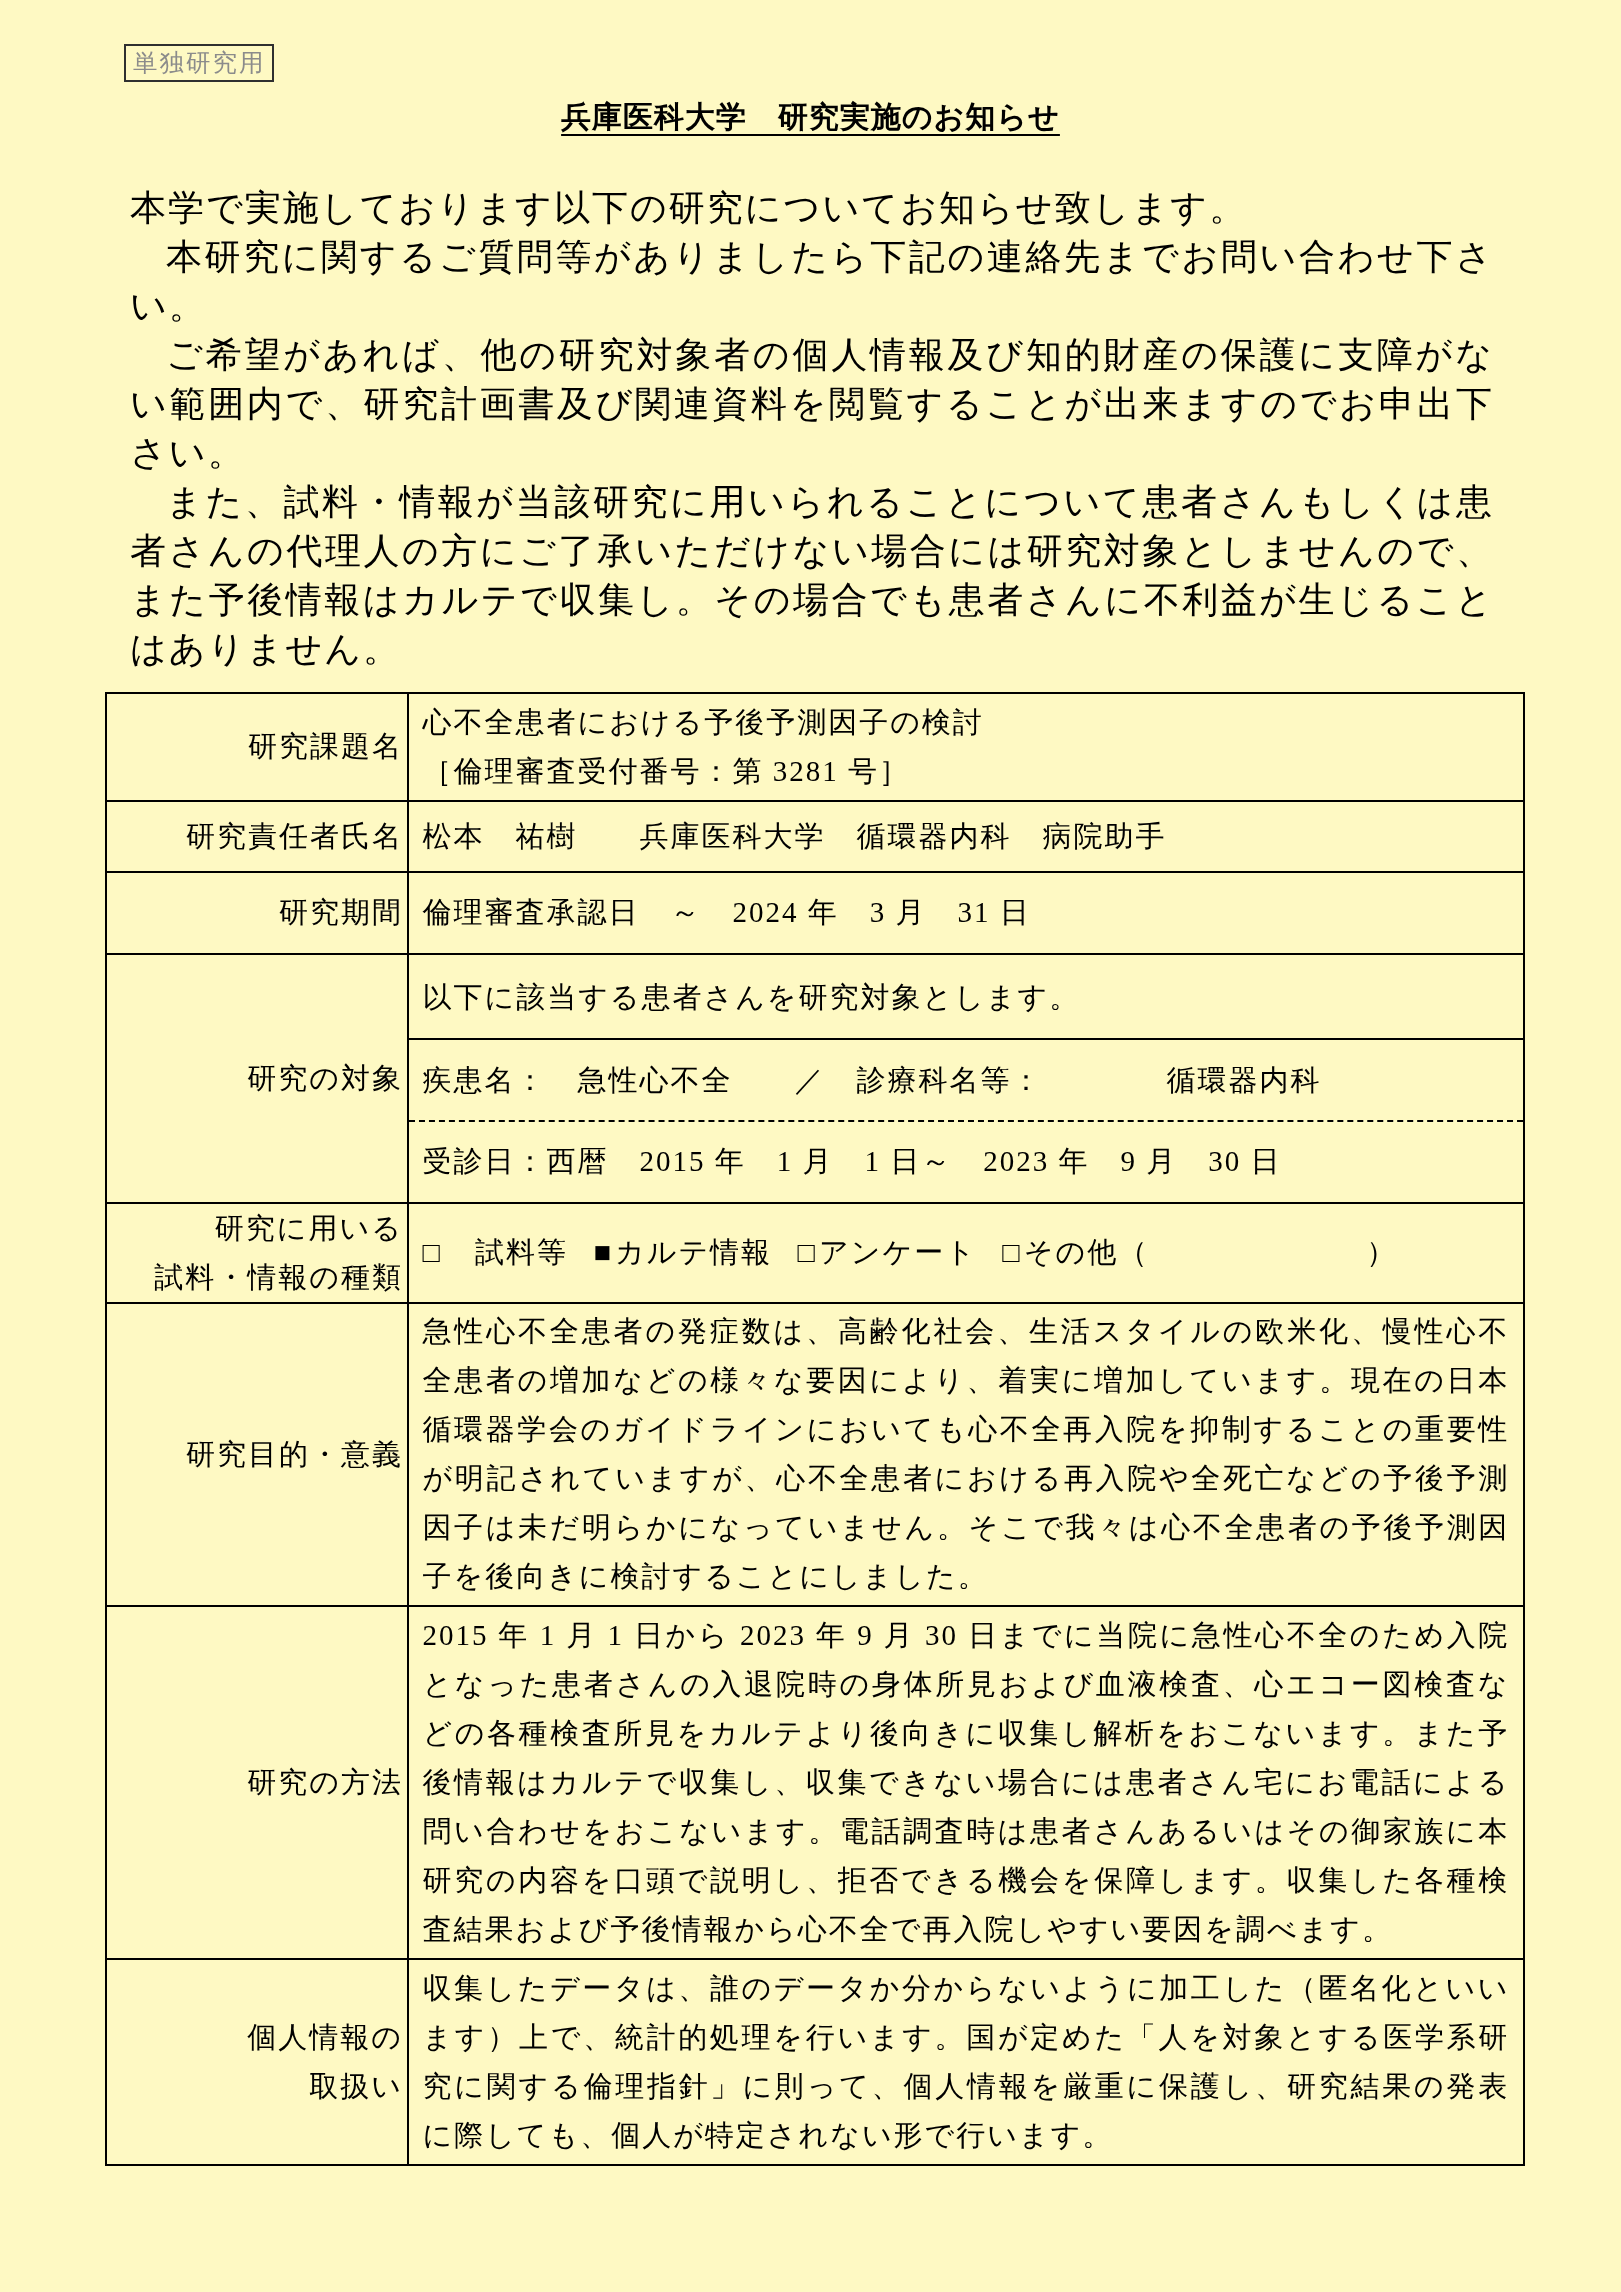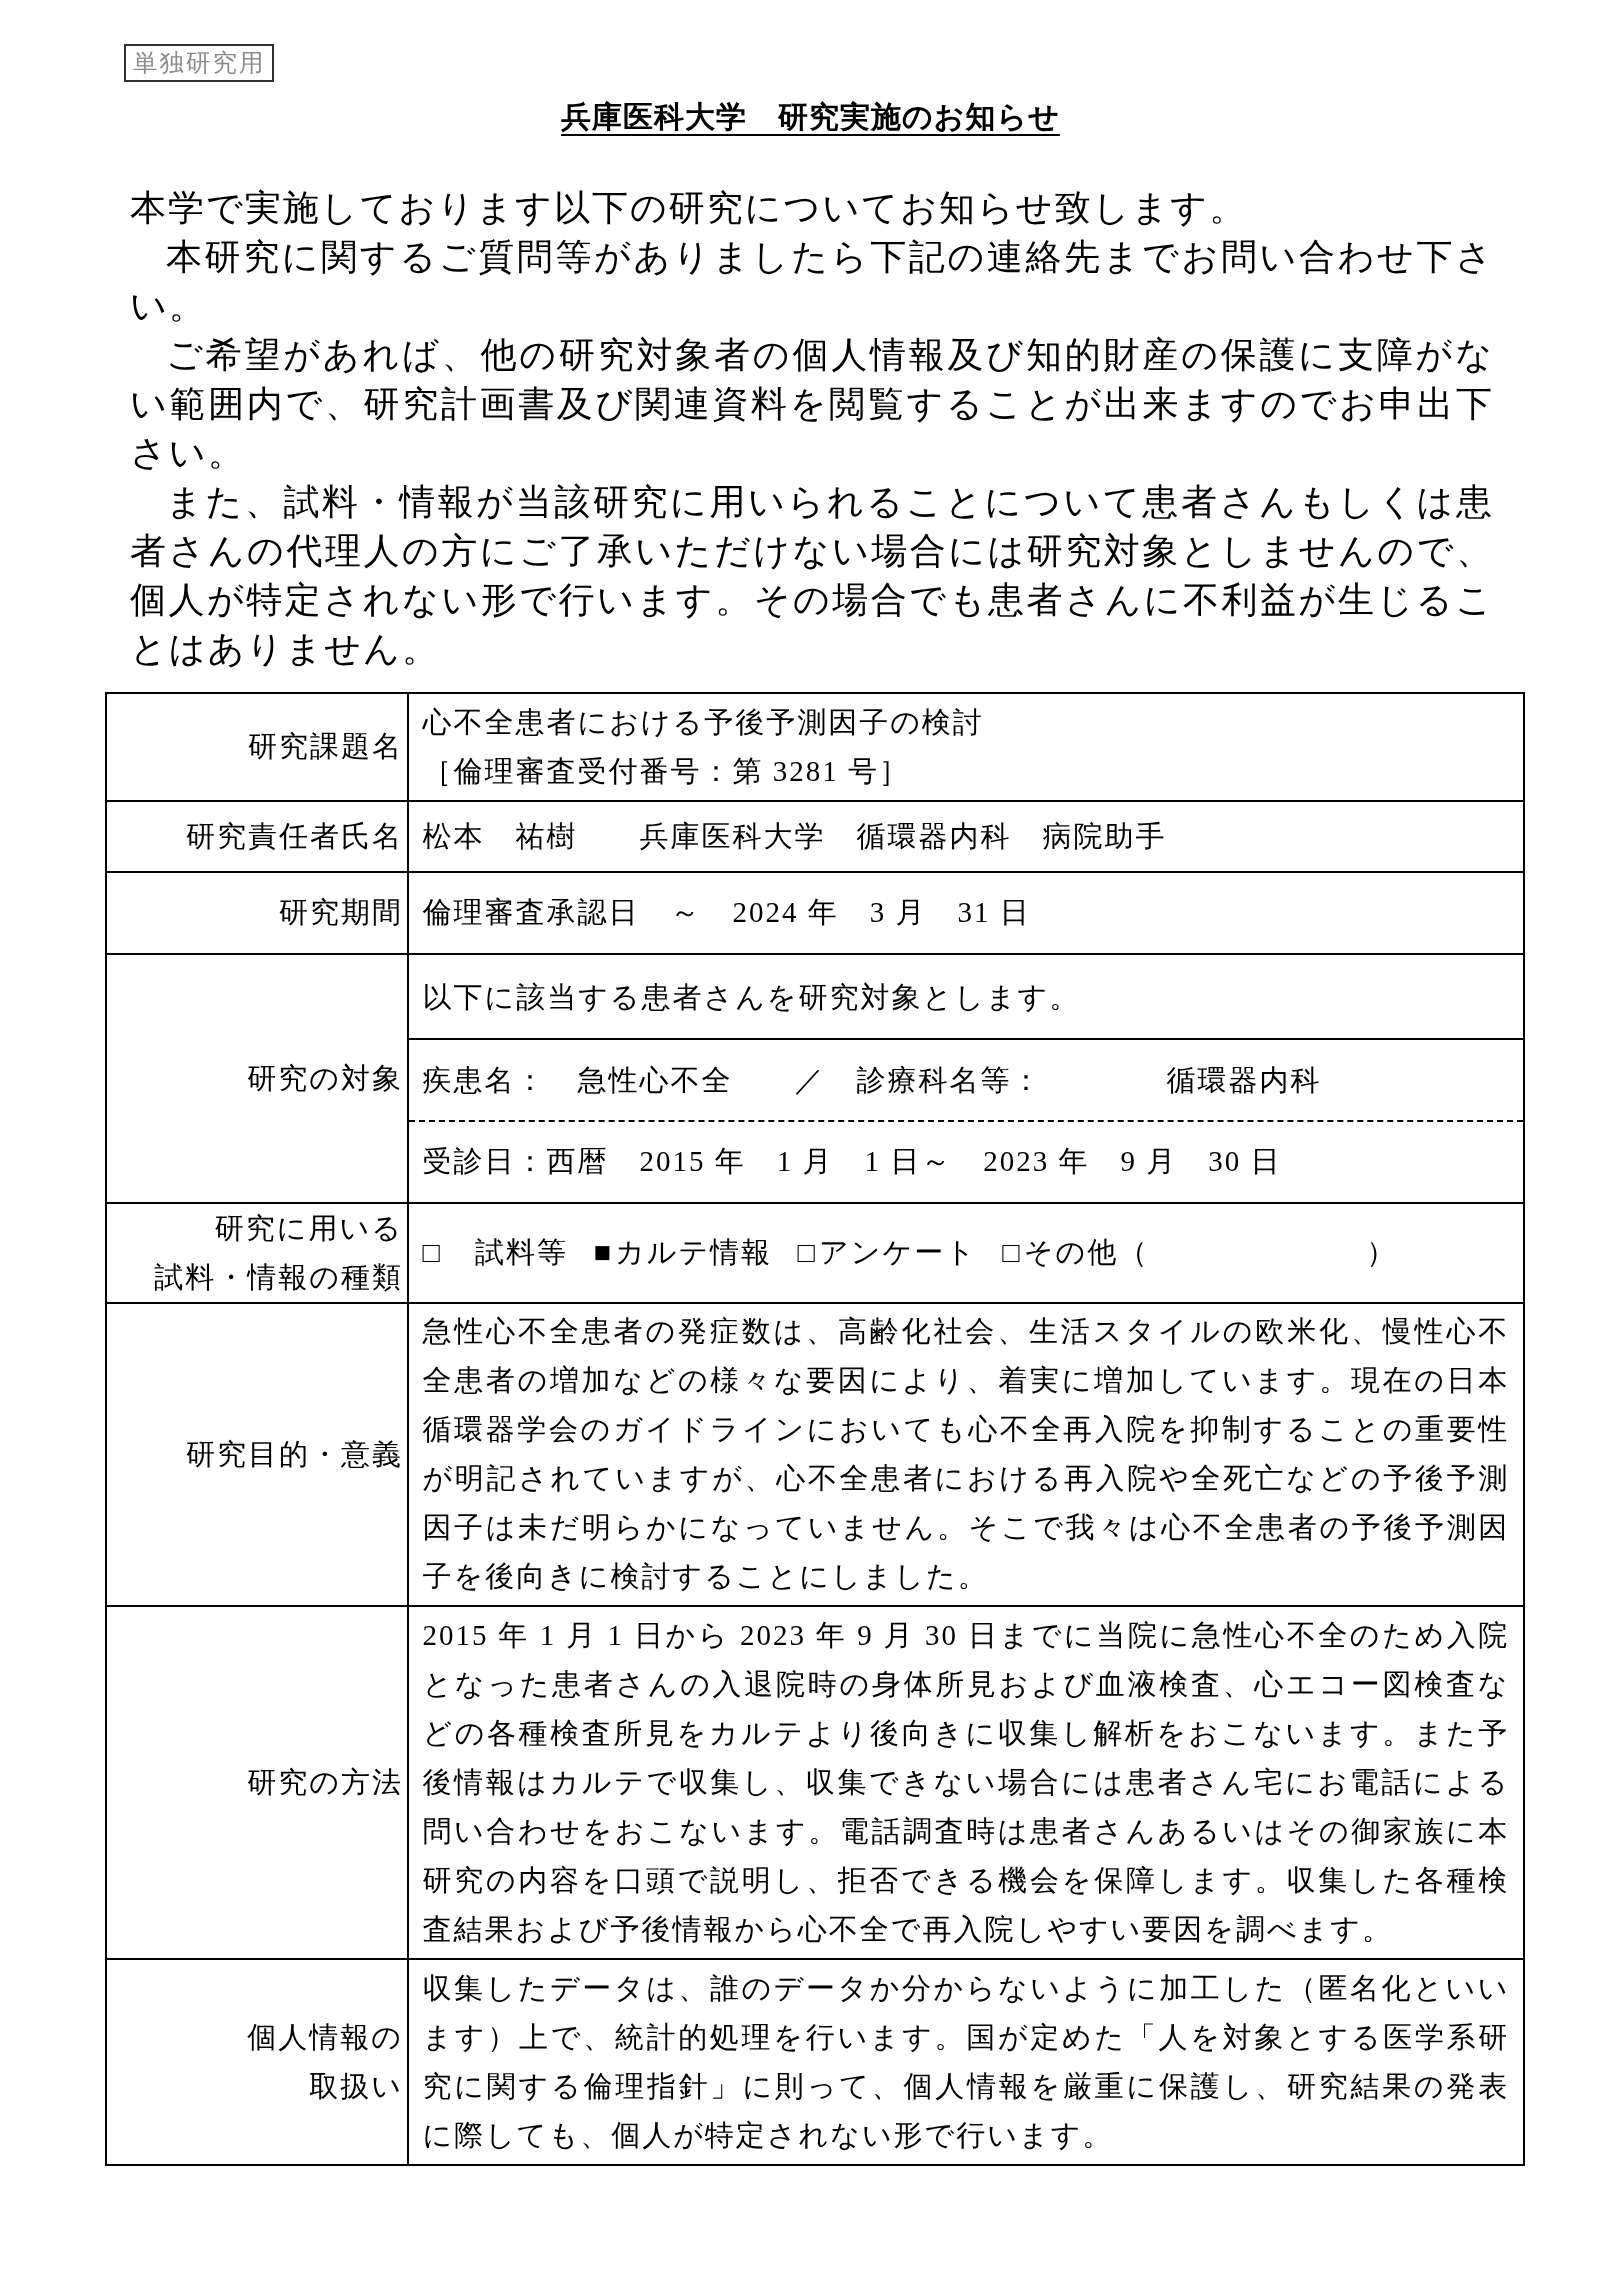--- a/index.html
+++ b/index.html
@@ -1,21 +1,21 @@
 <!DOCTYPE html>
 <html lang="ja"><head>
 <meta charset="utf-8">
 <style>
   html,body{margin:0;padding:0;background:#e8e8e8;}
   .page{
     position:relative;
     width:1621px;
     height:2293px;
     margin:0 auto;
-    background:#ffffff;
+    background:#fef9c3;
     color:#000000;
     font-family:"Liberation Serif","DejaVu Serif",serif;
     overflow:hidden;
   }
   .tag-box{
     position:absolute;
     left:124px;
     top:44px;
     border:2px solid #2f2f2f;
     color:#8b8b8b;
@@ -103,21 +103,21 @@
   </div>
 
   <div class="title">
     <span class="u">兵庫医科大学　研究実施のお知らせ</span>
   </div>
 
   <div class="intro">
     <p>本学で実施しております以下の研究についてお知らせ致します。</p>
     <p class="ind">本研究に関するご質問等がありましたら下記の連絡先までお問い合わせ下さい。</p>
     <p class="ind">ご希望があれば、他の研究対象者の個人情報及び知的財産の保護に支障がない範囲内で、研究計画書及び関連資料を閲覧することが出来ますのでお申出下さい。</p>
-    <p class="ind">また、試料・情報が当該研究に用いられることについて患者さんもしくは患者さんの代理人の方にご了承いただけない場合には研究対象としませんので、個人が特定されない形で行います。その場合でも患者さんに不利益が生じることはありません。</p>
+    <p class="ind">また、試料・情報が当該研究に用いられることについて患者さんもしくは患者さんの代理人の方にご了承いただけない場合には研究対象としませんので、また予後情報はカルテで収集し。その場合でも患者さんに不利益が生じることはありません。</p>
   </div>
 
   <table class="tbl">
     <tbody>
 
       <tr style="height:108px;">
         <td class="lbl">研究課題名</td>
         <td class="val">
           <div>心不全患者における予後予測因子の検討</div>
           <div>［倫理審査受付番号：第 3281 号］</div>

